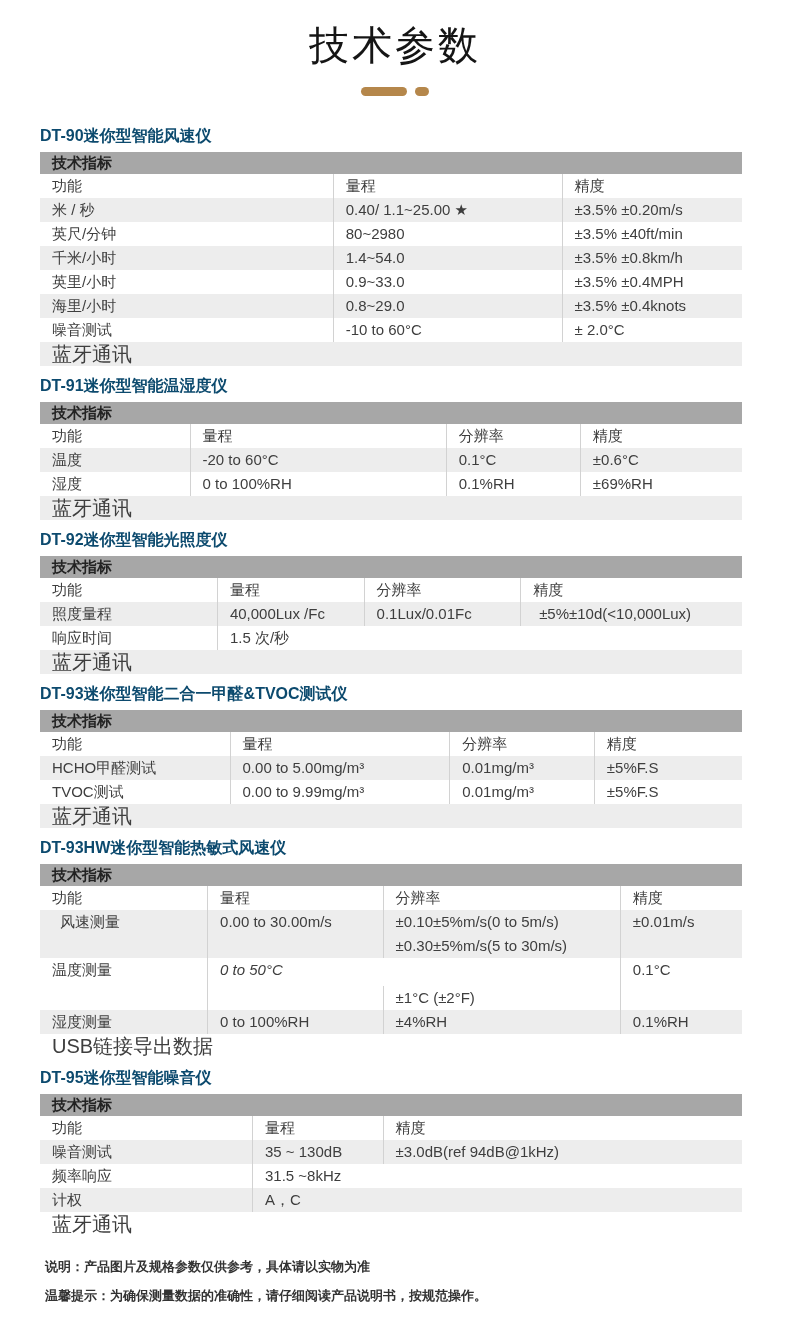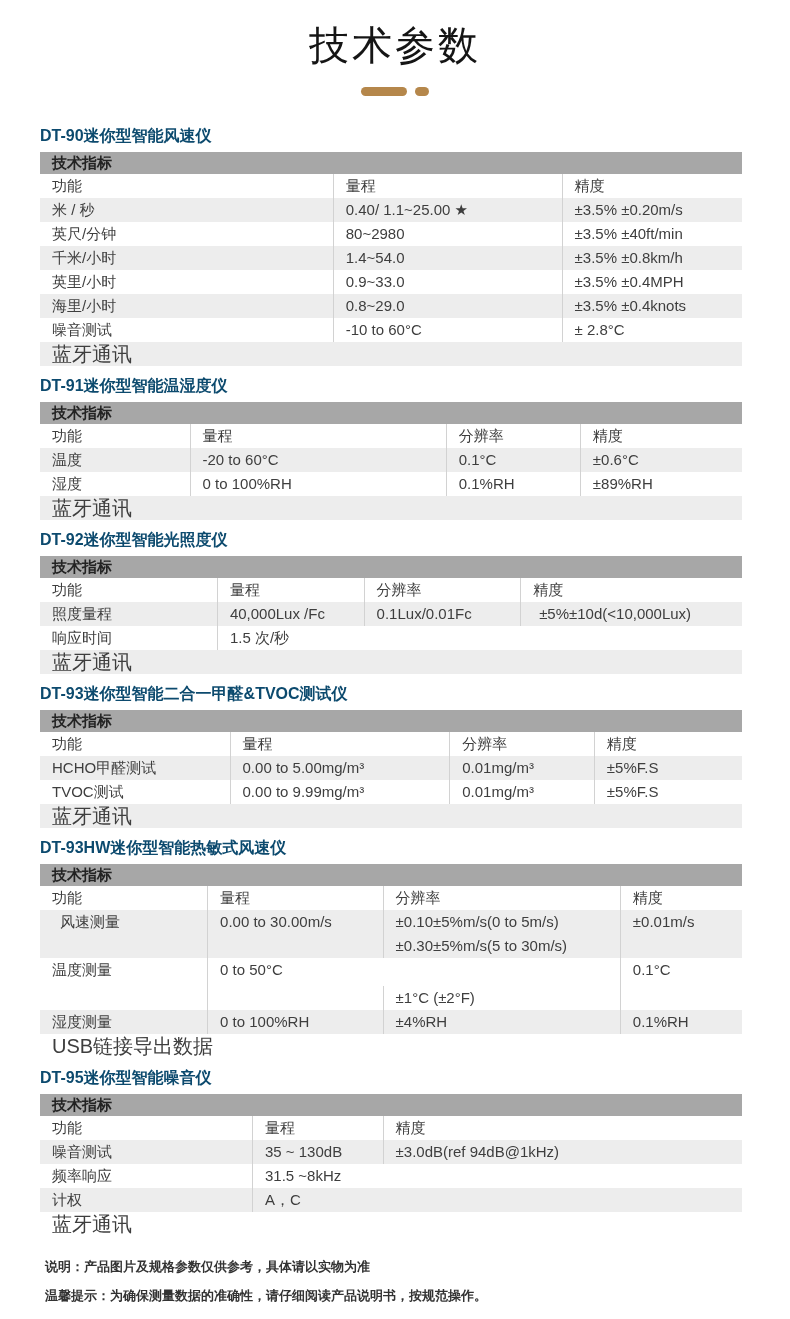--- a/index.html
+++ b/index.html
@@ -87,21 +87,21 @@
             <div class="cell bl" style="width: 25.7%;">±3.5% ±0.4MPH</div>
           </div>
           <div class="trow alt">
             <div class="cell" style="width: 41.7%;">海里/小时</div>
             <div class="cell bl" style="width: 32.6%;">0.8~29.0</div>
             <div class="cell bl" style="width: 25.7%;">±3.5% ±0.4knots</div>
           </div>
           <div class="trow">
             <div class="cell" style="width: 41.7%;">噪音测试</div>
             <div class="cell bl" style="width: 32.6%;">-10 to 60°C</div>
-            <div class="cell bl" style="width: 25.7%;">± 2.8°C</div>
+            <div class="cell bl" style="width: 25.7%;">± 2.0°C</div>
           </div>
           <div class="fullrow alt">蓝牙通讯</div>
         </div>
       </section>
       <section class="section">
         <div class="product-heading">DT-91迷你型智能温湿度仪</div>
         <div class="spec-table">
           <div class="spec-bar">技术指标</div>
           <div class="trow">
             <div class="cell" style="width: 21.3%;">功能</div>
@@ -112,21 +112,21 @@
           <div class="trow alt">
             <div class="cell" style="width: 21.3%;">温度</div>
             <div class="cell bl" style="width: 36.5%;">-20 to 60°C</div>
             <div class="cell bl" style="width: 19.1%;">0.1°C</div>
             <div class="cell bl" style="width: 23.1%;">±0.6°C</div>
           </div>
           <div class="trow">
             <div class="cell" style="width: 21.3%;">湿度</div>
             <div class="cell bl" style="width: 36.5%;">0 to 100%RH</div>
             <div class="cell bl" style="width: 19.1%;">0.1%RH</div>
-            <div class="cell bl" style="width: 23.1%;">±89%RH</div>
+            <div class="cell bl" style="width: 23.1%;">±69%RH</div>
           </div>
           <div class="fullrow alt">蓝牙通讯</div>
         </div>
       </section>
       <section class="section">
         <div class="product-heading">DT-92迷你型智能光照度仪</div>
         <div class="spec-table">
           <div class="spec-bar">技术指标</div>
           <div class="trow">
             <div class="cell" style="width: 25.2%;">功能</div>
@@ -186,21 +186,21 @@
           </div>
           <div class="trow alt">
             <div class="cell" style="width: 23.8%; padding-left: 20px;">风速测量</div>
             <div class="cell bl" style="width: 25%;">0.00 to 30.00m/s</div>
             <div class="cell bl" style="width: 33.8%;">±0.10±5%m/s(0 to 5m/s)
 ±0.30±5%m/s(5 to 30m/s)</div>
             <div class="cell bl" style="width: 17.4%;">±0.01m/s</div>
           </div>
           <div class="trow">
             <div class="cell" style="width: 23.8%;">温度测量</div>
-            <div class="cell bl" style="width: 25%;">0 to 50°C</div>
+            <div class="cell bl" style="width: 25%; font-style: italic;">0 to 50°C</div>
             <div class="cell bl" style="width: 33.8%; margin-top: 28px;">±1°C (±2°F)</div>
             <div class="cell bl" style="width: 17.4%;">0.1°C</div>
           </div>
           <div class="trow alt">
             <div class="cell" style="width: 23.8%;">湿度测量</div>
             <div class="cell bl" style="width: 25%;">0 to 100%RH</div>
             <div class="cell bl" style="width: 33.8%;">±4%RH</div>
             <div class="cell bl" style="width: 17.4%;">0.1%RH</div>
           </div>
           <div class="fullrow">USB链接导出数据</div>

